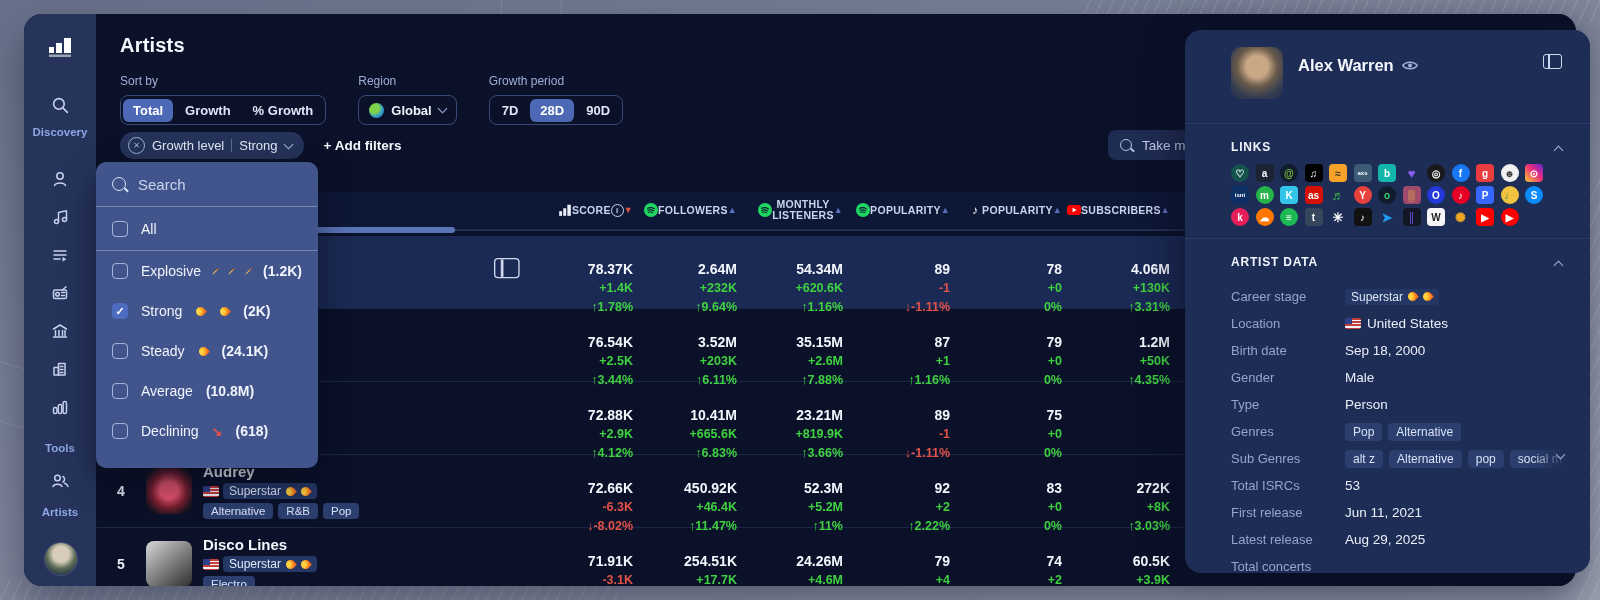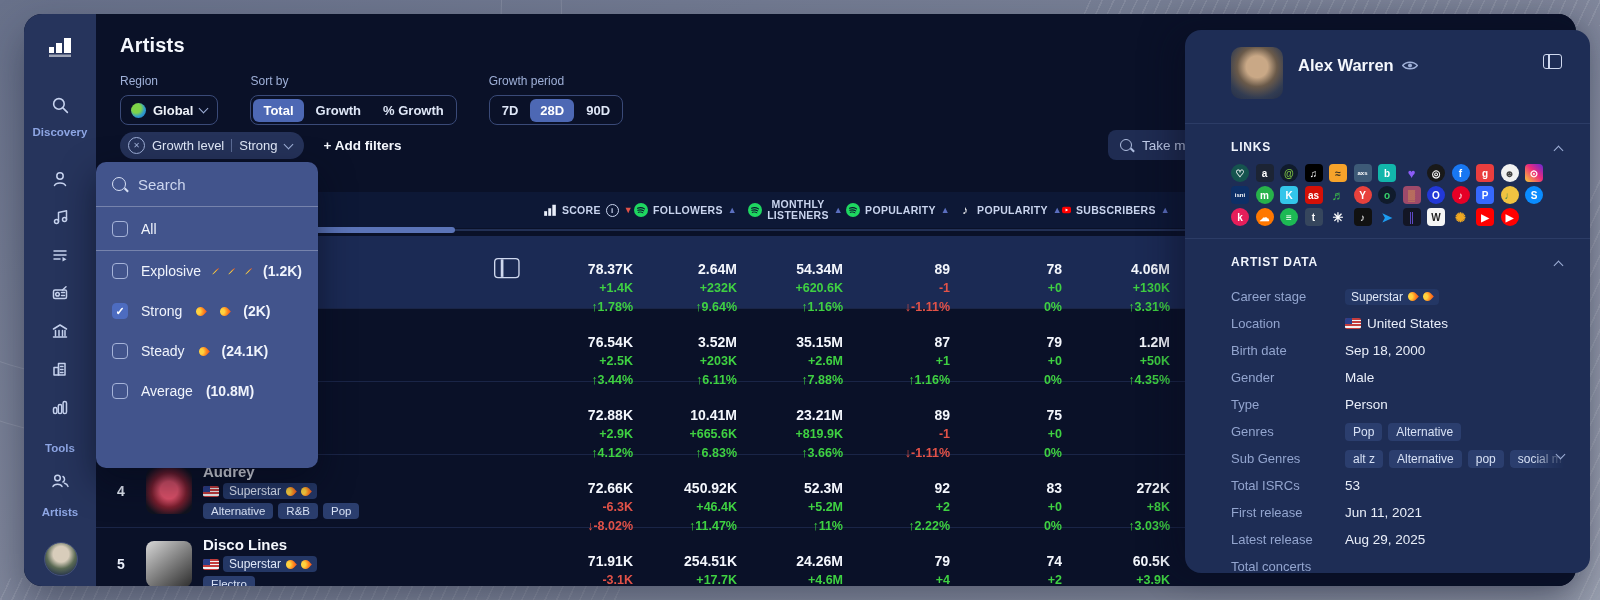--- a/index.html
+++ b/index.html
@@ -39,21 +39,21 @@
   .gchip .t{font-size:13px;color:#dfe7f7}
   .gchip .bar{width:1px;height:13px;background:#5b6b95}
   .addf{font-size:13.5px;color:#f4f7fd;font-weight:bold;cursor:pointer}
   .search-pill{position:absolute;left:1012px;top:116px;width:170px;height:30px;background:#1f2c52;border-radius:8px;
     display:flex;align-items:center;padding:0 12px;gap:10px;box-sizing:border-box}
   .mag{width:10px;height:10px;border:1.6px solid #aebddf;border-radius:50%;position:relative;flex:none}
   .mag::after{content:"";position:absolute;width:5px;height:1.6px;background:#aebddf;transform:rotate(45deg);right:-4px;bottom:-1px}
   .search-pill .t{font-size:13.5px;color:#c3cfec;white-space:nowrap}
   
   .thead{position:absolute;left:0;right:0;top:178px;height:36px;background:#0d1836;display:flex;align-items:center}
-  .hcell{display:flex;align-items:center;justify-content:flex-end;gap:5px;font-size:10.5px;font-weight:bold;
+  .hcell{display:flex;align-items:center;justify-content:flex-end;font-size:10.5px;font-weight:bold;
     color:#c9d4ee;letter-spacing:.3px;box-sizing:border-box;cursor:pointer}
   .hl2{text-align:center;line-height:11px}
   .tri{font-size:9px;color:#5b6fc0}
   .tri.desc{color:#e25248}
   .info-i{width:11px;height:11px;border:1px solid #c9d4ee;border-radius:50%;font-size:8px;display:flex;align-items:center;justify-content:center;flex:none}
   .sctrack{position:absolute;left:212px;right:330px;top:215px;height:2px;background:#223055;border-radius:2px}
   .scthumb{position:absolute;left:212px;top:213px;width:147px;height:6px;border-radius:3px;background:#5b74b8;cursor:grab}
   .rows{position:absolute;left:0;right:0;top:222px}
   .row{display:flex;height:72px;border-bottom:1px solid #1a2547;position:relative;cursor:pointer}
   .row.sel{background:#1b2a54}
@@ -198,33 +198,33 @@
     </div>
     <div class="slabel" style="top:492px">Artists</div>
     <div class="side-avatar" style="top:528px"></div>
   </div>
 
   <div class="main">
     <div class="page-title">Artists</div>
 
     <div class="filters">
       <div class="fgroup">
+        <div class="flab">Sort by</div>
+        <div class="control seg">
+          <span class="active">Total</span>
+          <span>Growth</span>
+          <span>% Growth</span>
+        </div>
+      </div>
+      <div class="fgroup">
         <div class="flab">Region</div>
         <div class="control region-sel">
           <span class="globe"></span>
           <span class="ctl-txt">Global</span>
           <span class="chev"></span>
-        </div>
-      </div>
-      <div class="fgroup">
-        <div class="flab">Sort by</div>
-        <div class="control seg">
-          <span class="active">Total</span>
-          <span>Growth</span>
-          <span>% Growth</span>
         </div>
       </div>
       <div class="fgroup">
         <div class="flab">Growth period</div>
         <div class="control seg">
           <span>7D</span>
           <span class="active">28D</span>
           <span>90D</span>
         </div>
       </div>
@@ -558,20 +558,26 @@
       <div class="dd-item">
         <span class="cbox"></span>
         <span class="lab">Steady</span>
         <span class="flame"></span>
         <span class="cnt">(24.1K)</span>
       </div>
       <div class="dd-item">
         <span class="cbox"></span>
         <span class="lab">Average</span>
         <span class="cnt">(10.8M)</span>
+      </div>
+      <div class="dd-item">
+        <span class="cbox"></span>
+        <span class="lab">Declining</span>
+        <span class="darr">↘</span>
+        <span class="cnt">(618)</span>
       </div>
     </div>
 </div>
 
 <div class="panel">
   <div class="phead">
     <div class="pavatar"></div>
     <div class="pname">
       <span>Alex Warren</span>
       <svg width="16" height="11" viewBox="0 0 24 16">

